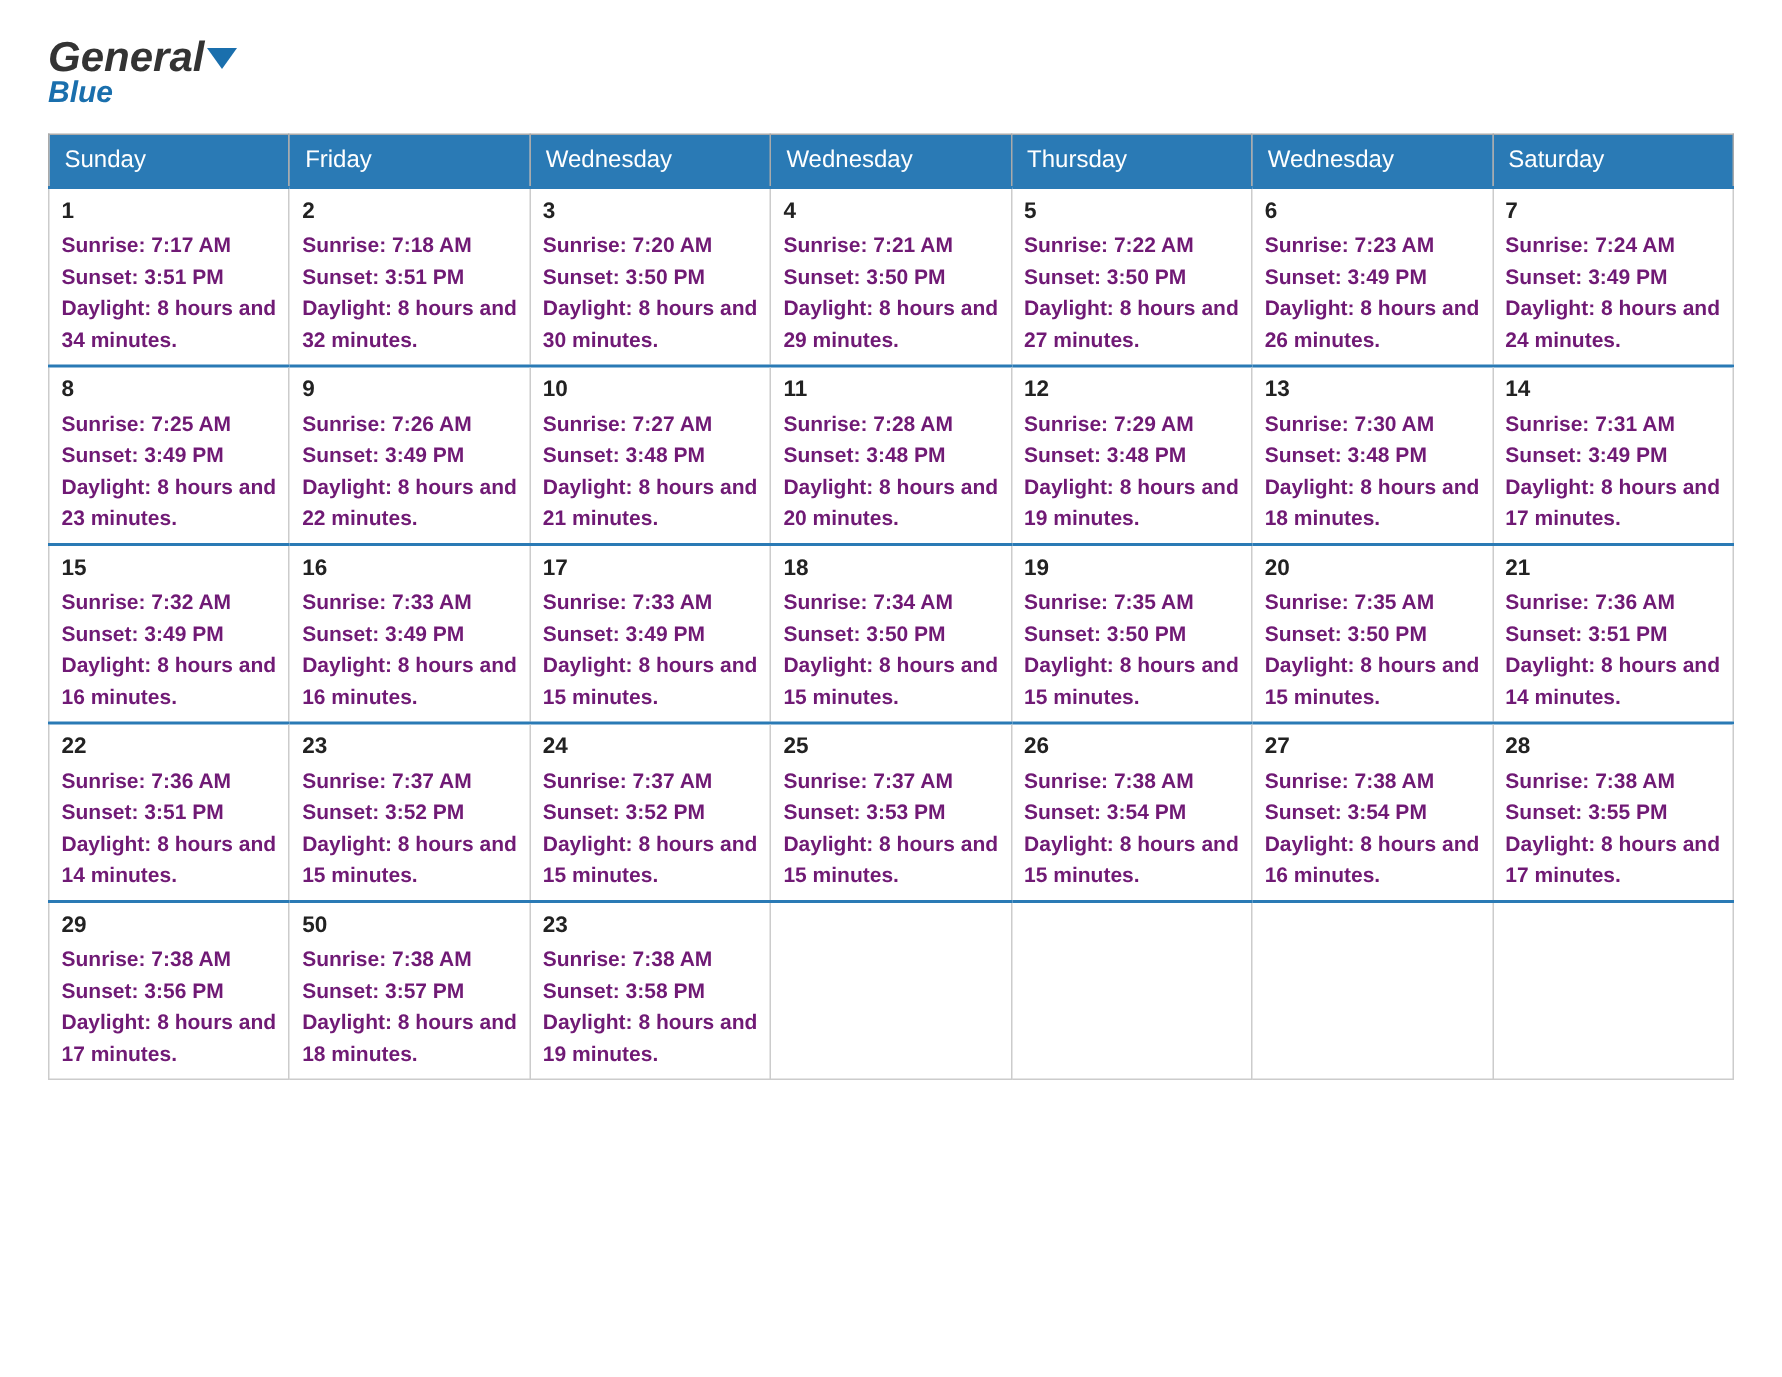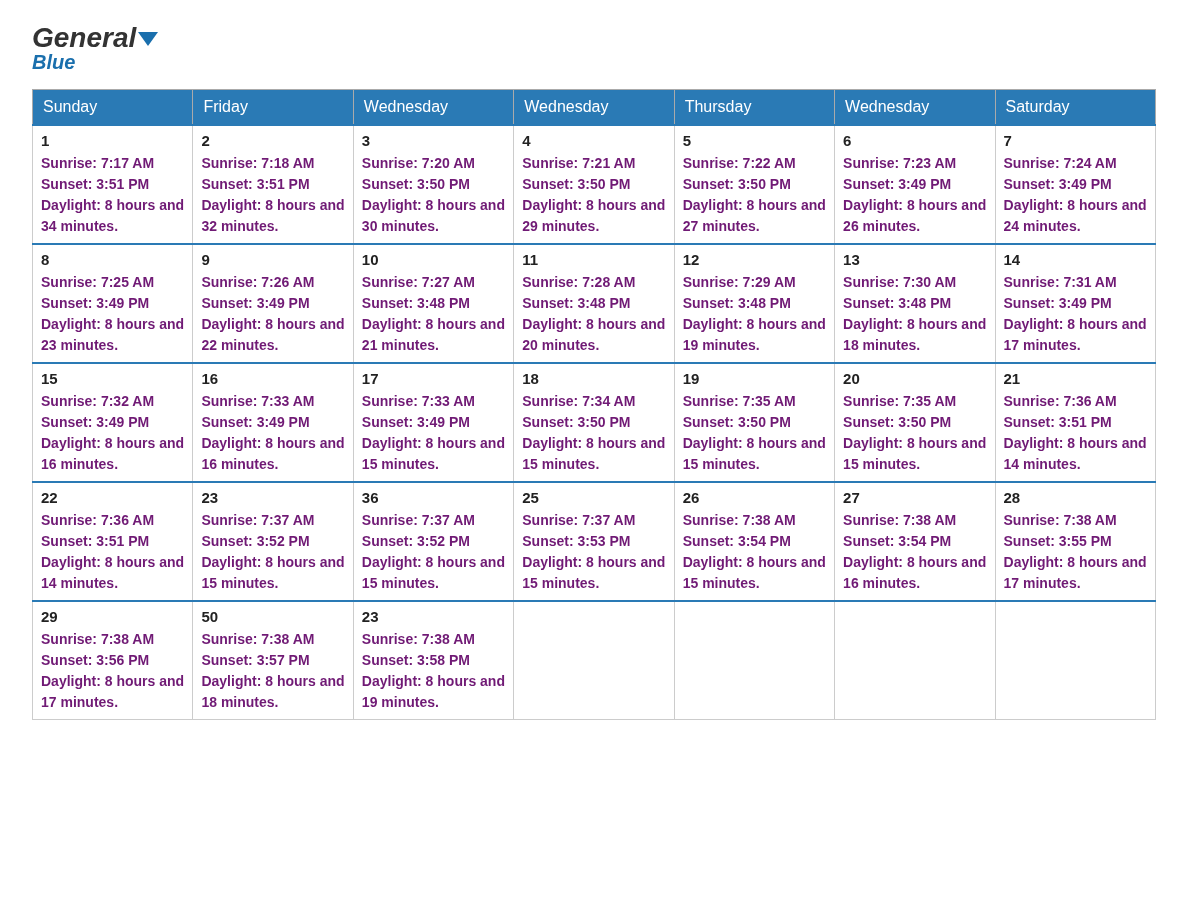--- a/index.html
+++ b/index.html
@@ -154,21 +154,21 @@
         <td><span class="day-number">16</span><span class="day-info">Sunrise: 7:33 AM<br>Sunset: 3:49 PM<br>Daylight: 8 hours and 16 minutes.</span></td>
         <td><span class="day-number">17</span><span class="day-info">Sunrise: 7:33 AM<br>Sunset: 3:49 PM<br>Daylight: 8 hours and 15 minutes.</span></td>
         <td><span class="day-number">18</span><span class="day-info">Sunrise: 7:34 AM<br>Sunset: 3:50 PM<br>Daylight: 8 hours and 15 minutes.</span></td>
         <td><span class="day-number">19</span><span class="day-info">Sunrise: 7:35 AM<br>Sunset: 3:50 PM<br>Daylight: 8 hours and 15 minutes.</span></td>
         <td><span class="day-number">20</span><span class="day-info">Sunrise: 7:35 AM<br>Sunset: 3:50 PM<br>Daylight: 8 hours and 15 minutes.</span></td>
         <td><span class="day-number">21</span><span class="day-info">Sunrise: 7:36 AM<br>Sunset: 3:51 PM<br>Daylight: 8 hours and 14 minutes.</span></td>
       </tr>
       <tr class="week-row">
         <td><span class="day-number">22</span><span class="day-info">Sunrise: 7:36 AM<br>Sunset: 3:51 PM<br>Daylight: 8 hours and 14 minutes.</span></td>
         <td><span class="day-number">23</span><span class="day-info">Sunrise: 7:37 AM<br>Sunset: 3:52 PM<br>Daylight: 8 hours and 15 minutes.</span></td>
-        <td><span class="day-number">36</span><span class="day-info">Sunrise: 7:37 AM<br>Sunset: 3:52 PM<br>Daylight: 8 hours and 15 minutes.</span></td>
+        <td><span class="day-number">24</span><span class="day-info">Sunrise: 7:37 AM<br>Sunset: 3:52 PM<br>Daylight: 8 hours and 15 minutes.</span></td>
         <td><span class="day-number">25</span><span class="day-info">Sunrise: 7:37 AM<br>Sunset: 3:53 PM<br>Daylight: 8 hours and 15 minutes.</span></td>
         <td><span class="day-number">26</span><span class="day-info">Sunrise: 7:38 AM<br>Sunset: 3:54 PM<br>Daylight: 8 hours and 15 minutes.</span></td>
         <td><span class="day-number">27</span><span class="day-info">Sunrise: 7:38 AM<br>Sunset: 3:54 PM<br>Daylight: 8 hours and 16 minutes.</span></td>
         <td><span class="day-number">28</span><span class="day-info">Sunrise: 7:38 AM<br>Sunset: 3:55 PM<br>Daylight: 8 hours and 17 minutes.</span></td>
       </tr>
       <tr class="week-row">
         <td><span class="day-number">29</span><span class="day-info">Sunrise: 7:38 AM<br>Sunset: 3:56 PM<br>Daylight: 8 hours and 17 minutes.</span></td>
         <td><span class="day-number">50</span><span class="day-info">Sunrise: 7:38 AM<br>Sunset: 3:57 PM<br>Daylight: 8 hours and 18 minutes.</span></td>
         <td><span class="day-number">23</span><span class="day-info">Sunrise: 7:38 AM<br>Sunset: 3:58 PM<br>Daylight: 8 hours and 19 minutes.</span></td>
         <td class="empty-cell"></td>

